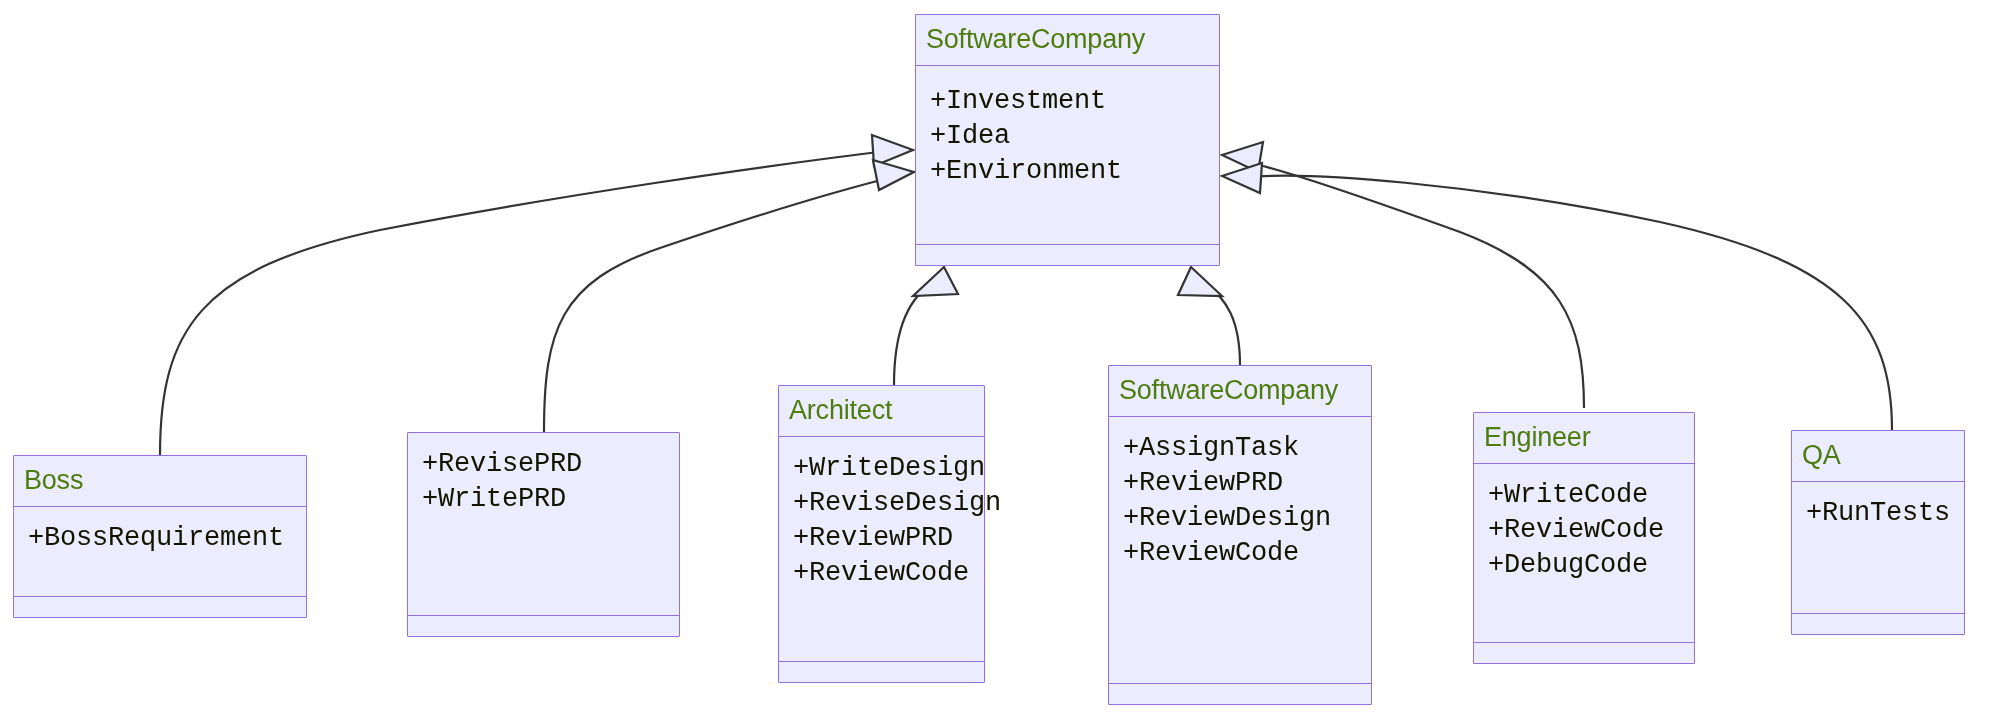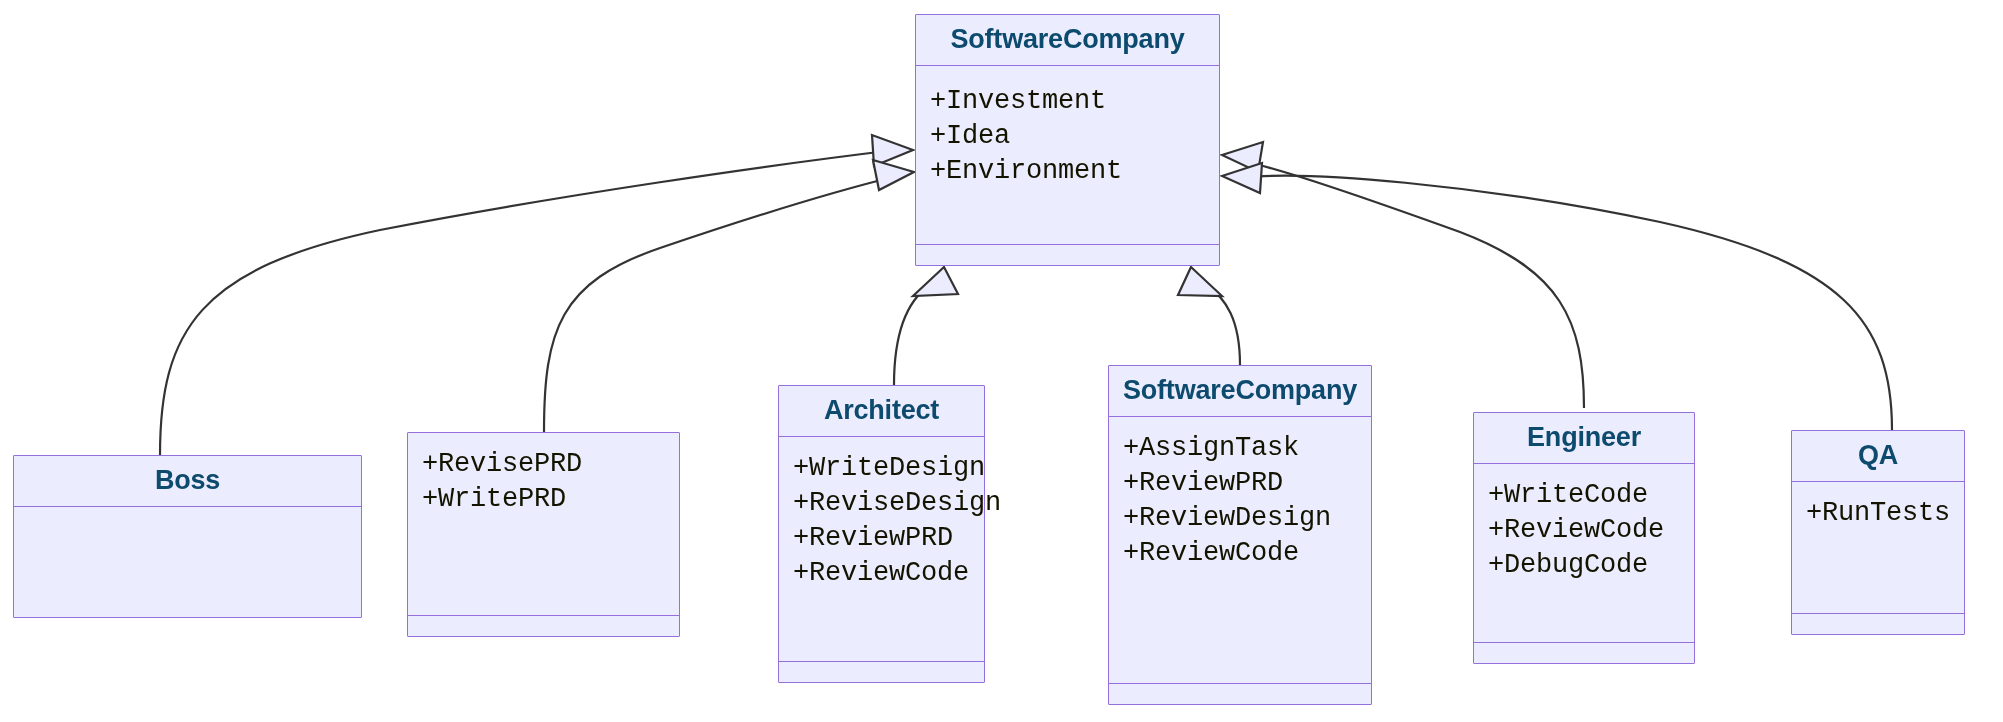--- a/index.html
+++ b/index.html
@@ -29,24 +29,23 @@
     position: absolute;
     box-sizing: border-box;
     border: 1.6px solid #9370DB;
     background: #ECECFF;
     border-radius: 1px;
     display: flex;
     flex-direction: column;
   }
   .class-title {
     box-sizing: border-box;
-    text-align: center;
-    font-weight: bold;
+    font-weight: normal;
     font-size: 27px;
-    color: #0c4a6e;
+    color: #4d7c0f;
     letter-spacing: -0.2px;
     padding: 9px 10px 10px 10px;
     border-bottom: 1.6px solid #9370DB;
     white-space: nowrap;
   }
   .class-members {
     box-sizing: border-box;
     flex: 1 1 auto;
     padding: 14px 12px 14px 14px;
     border-bottom: 1.6px solid #9370DB;
@@ -97,22 +96,25 @@
   <div class="uml-class" style="left:915px; top:14px; width:305px; height:252px;">
     <div class="class-title">SoftwareCompany</div>
     <div class="class-members" style="padding-top:18px;">
       <div class="member-row">+Investment</div>
       <div class="member-row">+Idea</div>
       <div class="member-row">+Environment</div>
     </div>
     <div class="class-methods"></div>
   </div>
 
-  <div class="uml-class" style="left:13px; top:455px; width:349px; height:163px;">
+  <div class="uml-class" style="left:13px; top:455px; width:294px; height:163px;">
     <div class="class-title">Boss</div>
+    <div class="class-members">
+      <div class="member-row">+BossRequirement</div>
+    </div>
     <div class="class-methods"></div>
   </div>
 
   <div class="uml-class" style="left:407px; top:432px; width:273px; height:205px;">
     <div class="class-members">
       <div class="member-row">+RevisePRD</div>
       <div class="member-row">+WritePRD</div>
     </div>
     <div class="class-methods"></div>
   </div>

